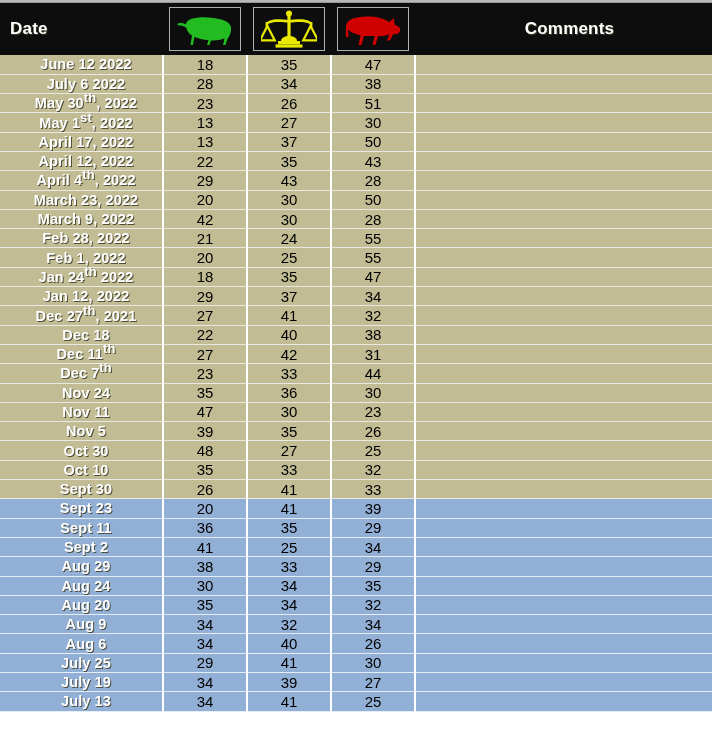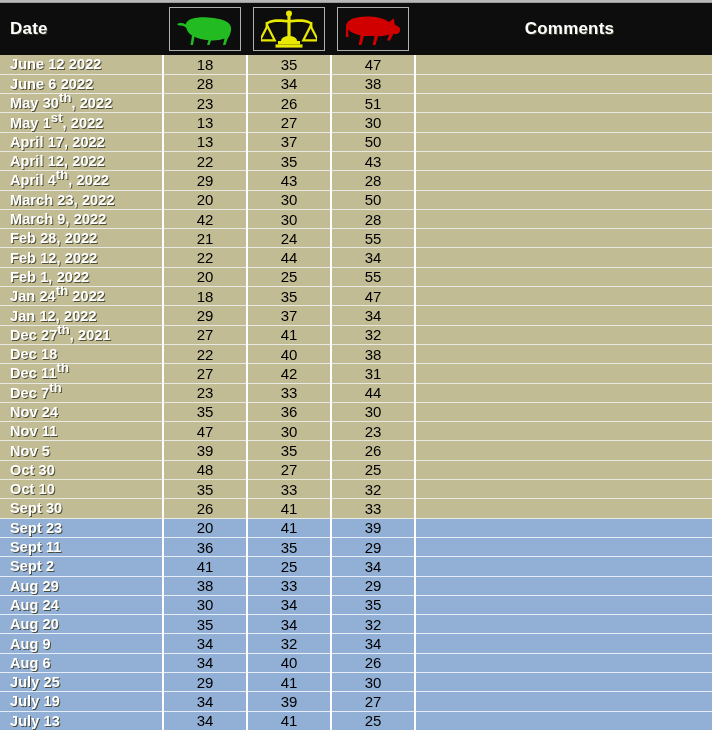--- a/index.html
+++ b/index.html
@@ -84,21 +84,21 @@
   }
   tr.tan td { background: #c2bc94; }
   tr.blue td { background: #92b0d6; margin-left: 36px; }
   tr.blue td { border-bottom-color: #e6edf6; }
 
   td.c-date {
     color: #ffffff;
     font-weight: bold;
     font-size: 14.5px;
     padding-left: 10px;
-    text-align: left;
+    text-align: center;
     white-space: nowrap;
     text-shadow: 1px 1px 0 rgba(60,60,40,0.85);
     letter-spacing: 0.1px;
   }
   td.c-date sup {
     font-size: 13px;
     vertical-align: super;
     line-height: 0;
   }
   td.c-num {
@@ -193,21 +193,21 @@
 
   <tbody id="tbody">
       <tr class="tan">
         <td class="c-date">June 12 2022</td>
         <td class="c-num">18</td>
         <td class="c-num">35</td>
         <td class="c-num">47</td>
         <td class="c-comment"></td>
       </tr>
       <tr class="tan">
-        <td class="c-date">June 6 2022</td>
+        <td class="c-date">July 6 2022</td>
         <td class="c-num">28</td>
         <td class="c-num">34</td>
         <td class="c-num">38</td>
         <td class="c-comment"></td>
       </tr>
       <tr class="tan">
         <td class="c-date">May 30<sup>th</sup>, 2022</td>
         <td class="c-num">23</td>
         <td class="c-num">26</td>
         <td class="c-num">51</td>
@@ -256,27 +256,20 @@
         <td class="c-comment"></td>
       </tr>
       <tr class="tan">
         <td class="c-date">Feb 28, 2022</td>
         <td class="c-num">21</td>
         <td class="c-num">24</td>
         <td class="c-num">55</td>
         <td class="c-comment"></td>
       </tr>
       <tr class="tan">
-        <td class="c-date">Feb 12, 2022</td>
-        <td class="c-num">22</td>
-        <td class="c-num">44</td>
-        <td class="c-num">34</td>
-        <td class="c-comment"></td>
-      </tr>
-      <tr class="tan">
         <td class="c-date">Feb 1, 2022</td>
         <td class="c-num">20</td>
         <td class="c-num">25</td>
         <td class="c-num">55</td>
         <td class="c-comment"></td>
       </tr>
       <tr class="tan">
         <td class="c-date">Jan 24<sup>th</sup> 2022</td>
         <td class="c-num">18</td>
         <td class="c-num">35</td>

